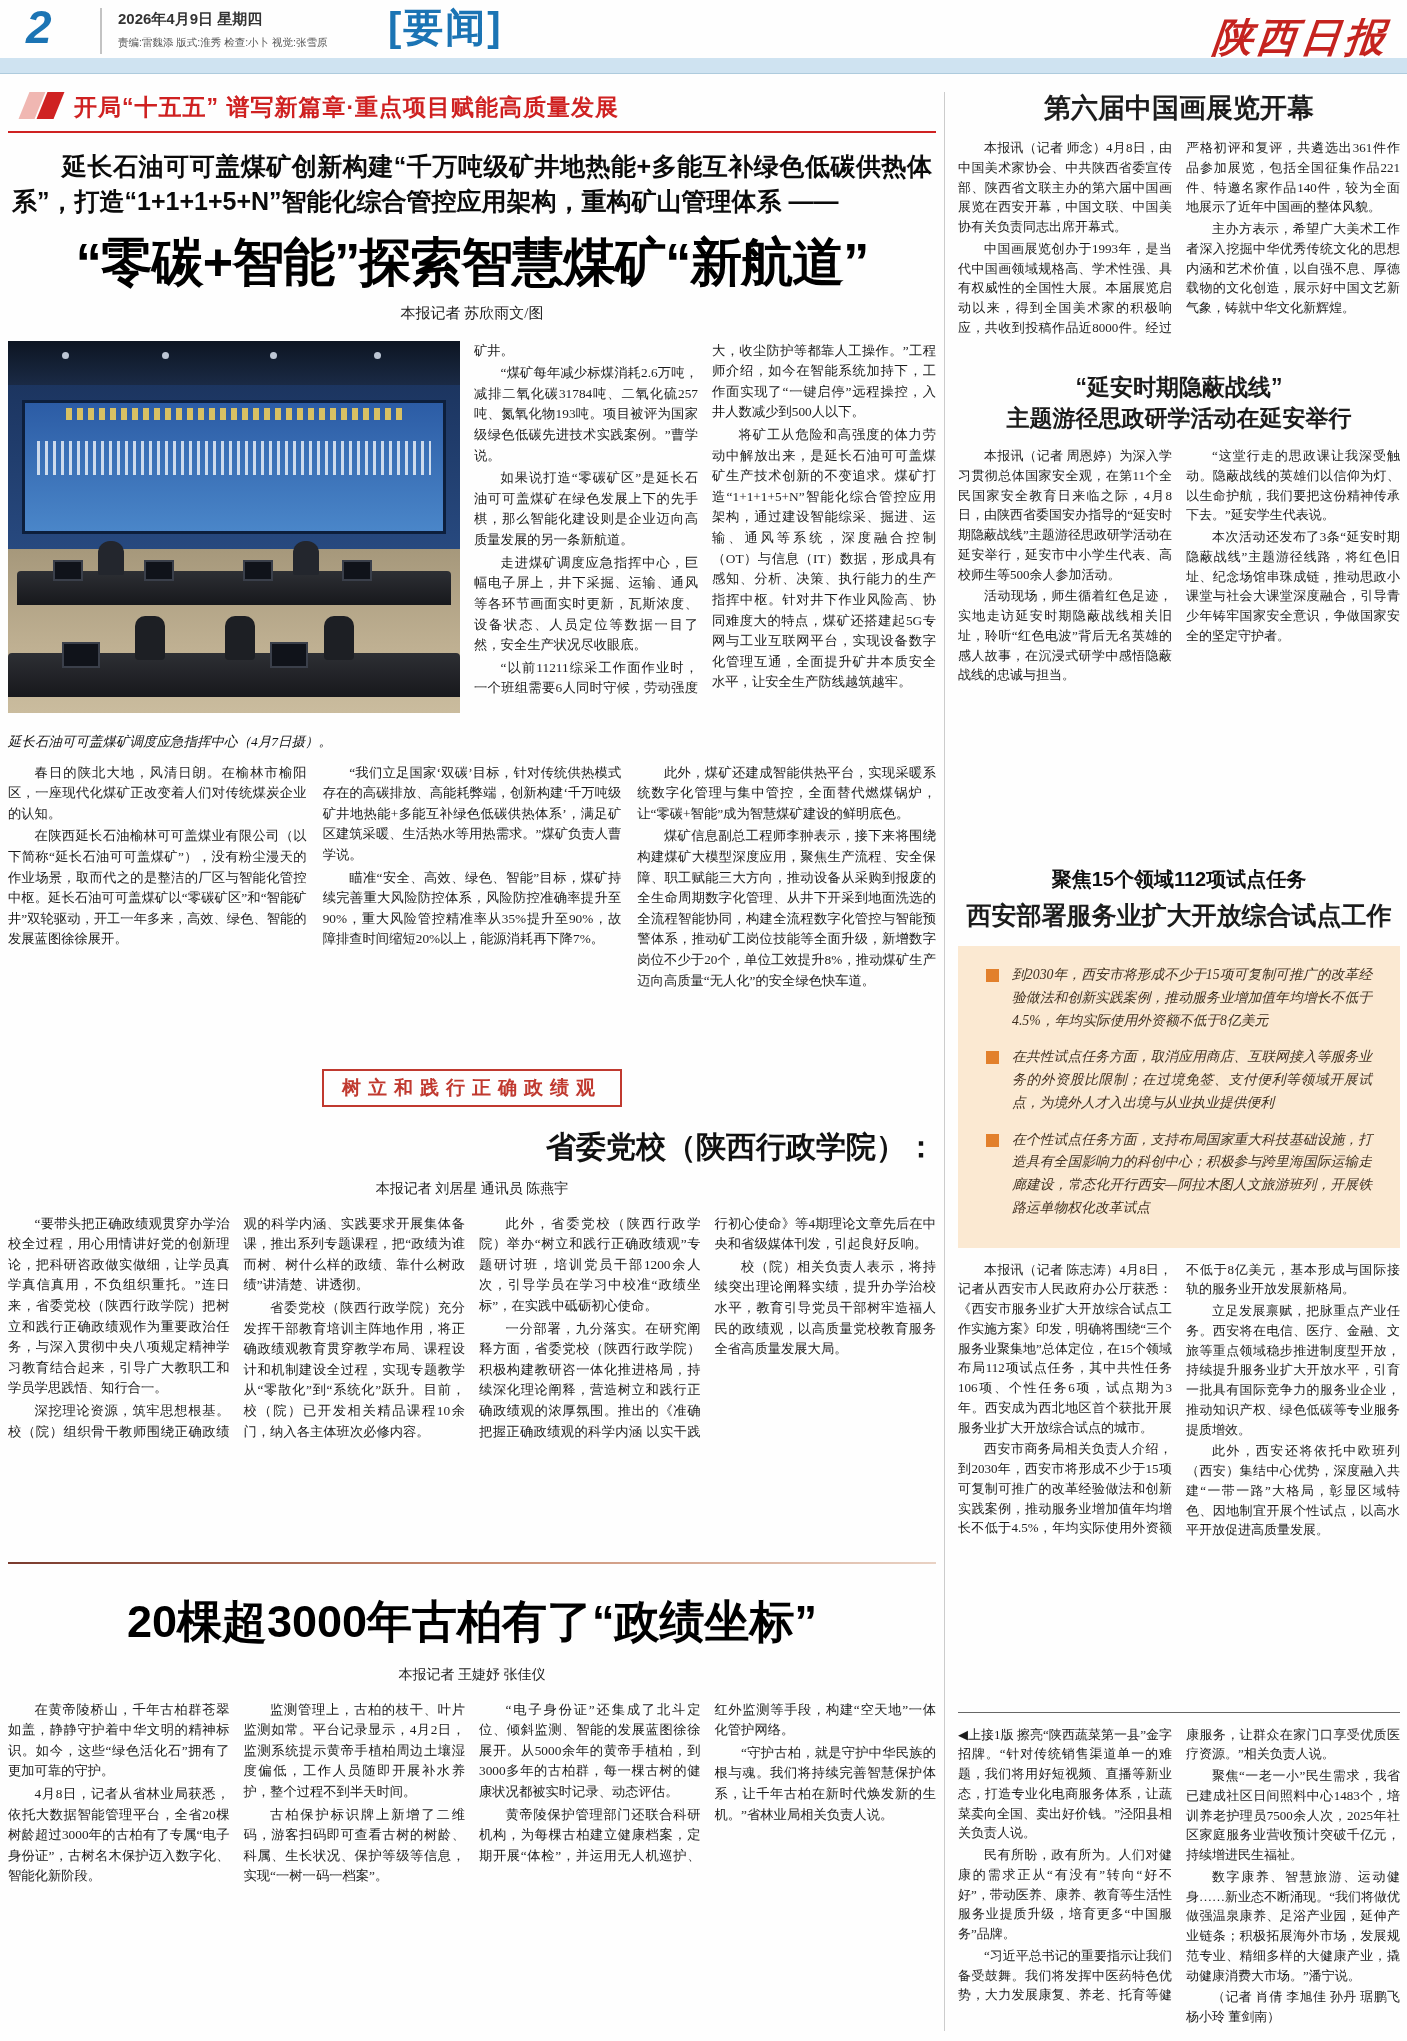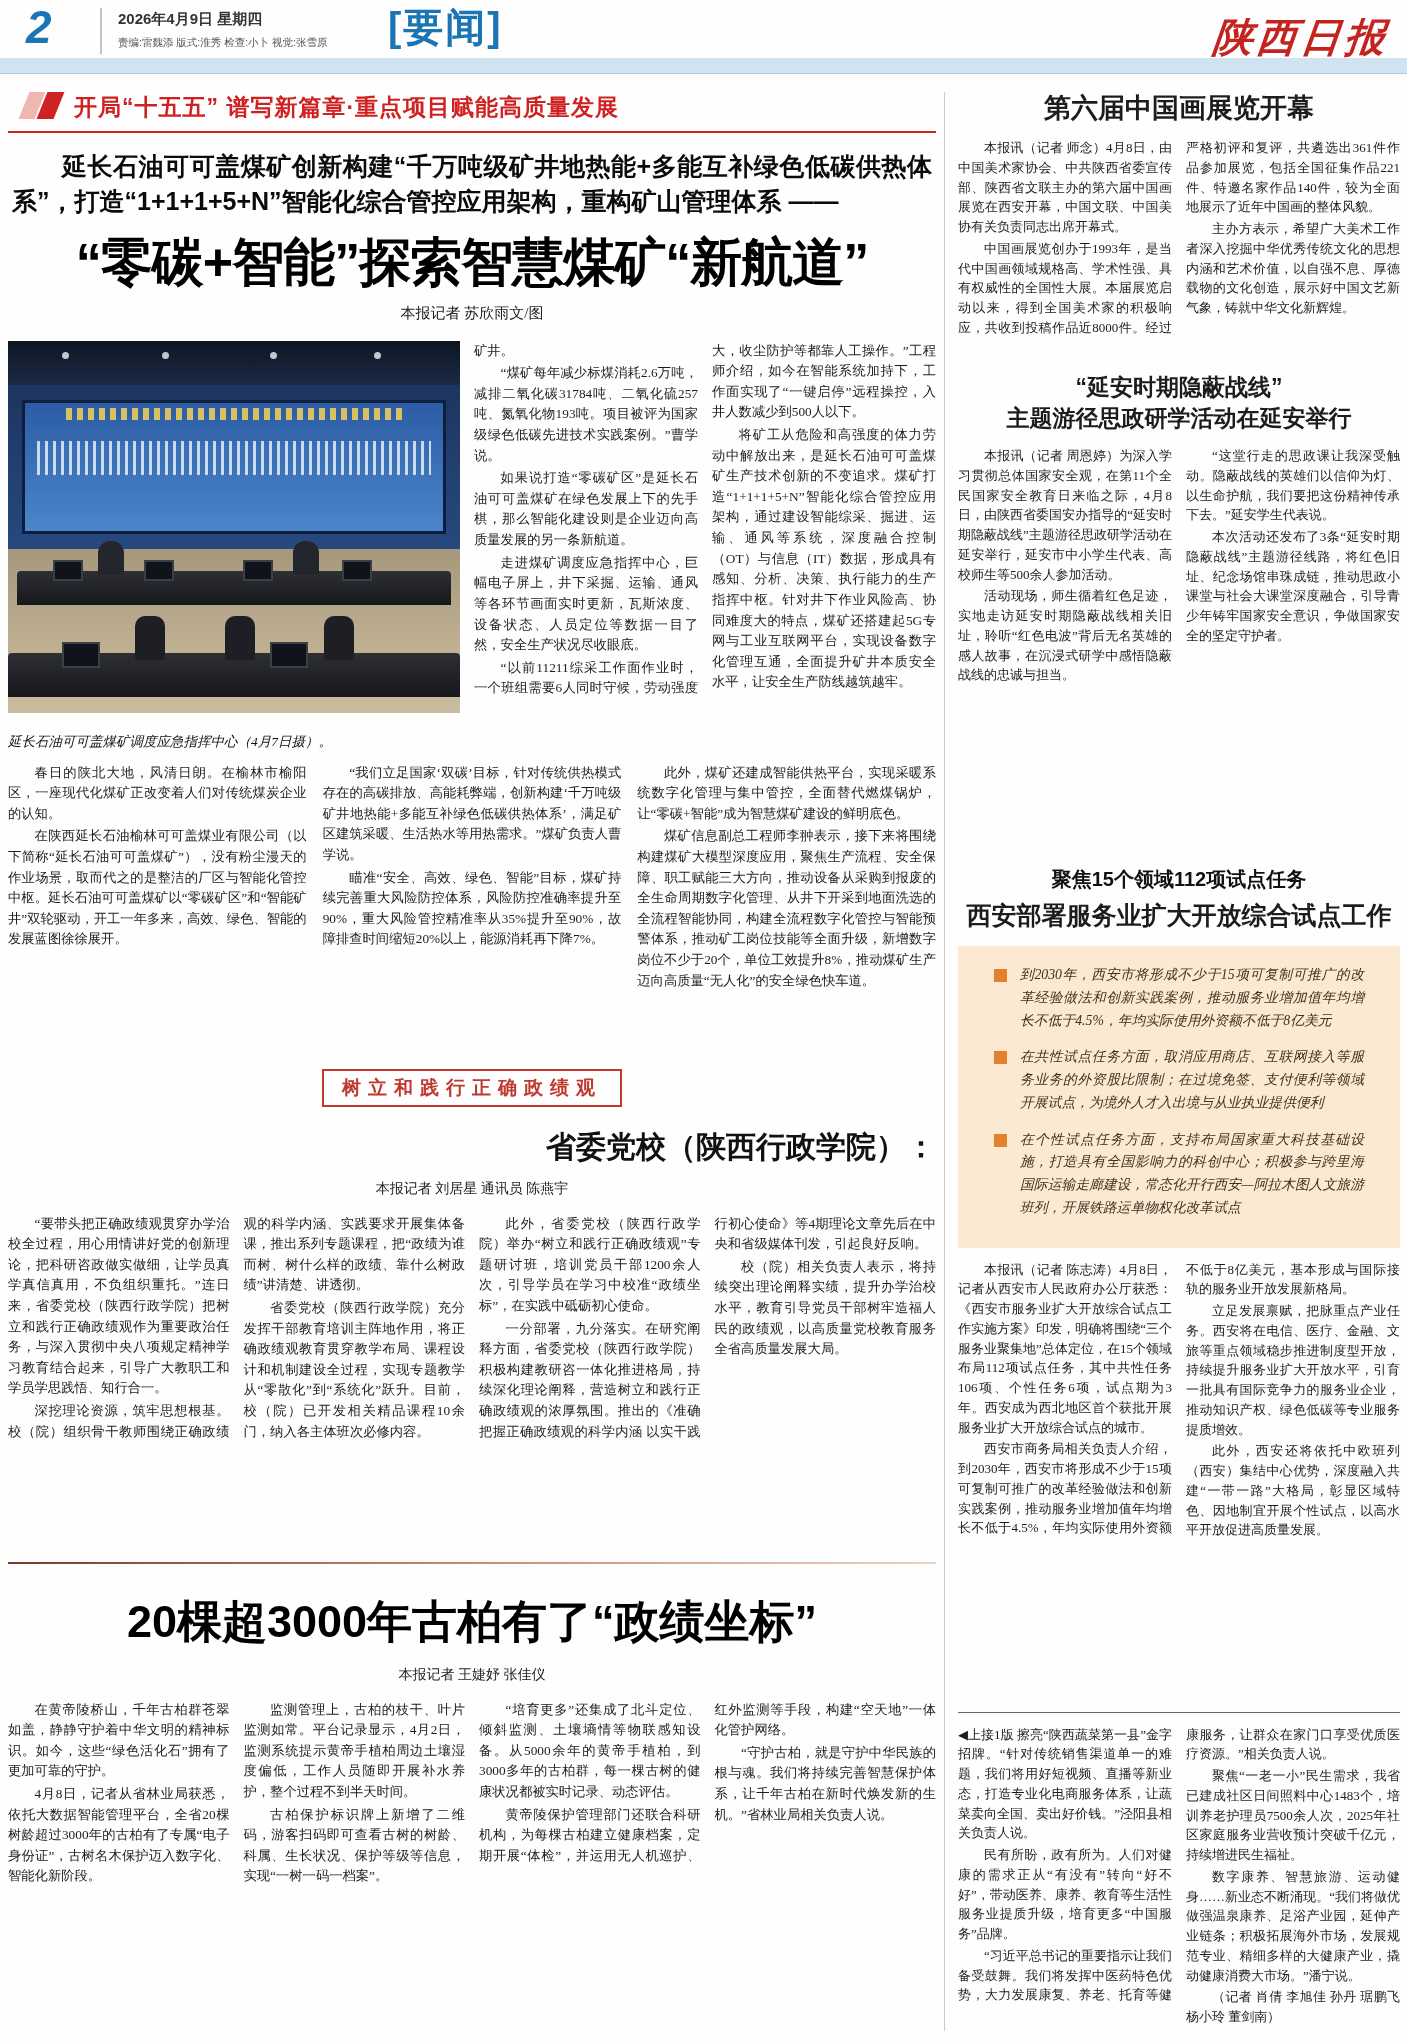--- a/index.html
+++ b/index.html
@@ -85,21 +85,21 @@
   .h-a1{height:214px;}
   .h-a2{height:400px;}
   .h-a3{height:438px;}
   .h-cont{height:372px;}
   .r-head2{margin-top:20px;text-align:center;font-family:"Liberation Sans","DejaVu Sans",sans-serif;
            font-size:23px;font-weight:900;line-height:1.35;}
   .r-kicker{margin-top:20px;text-align:center;font-family:"Liberation Sans","DejaVu Sans",sans-serif;
             font-size:20px;font-weight:bold;color:#111;}
   .r-head3{margin-top:6px;text-align:center;font-family:"Liberation Sans","DejaVu Sans",sans-serif;
            font-size:25px;font-weight:900;}
-  .obox{margin-top:14px;background:#fbe9d2;padding:18px 36px 14px;}
+  .obox{margin-top:14px;background:#fbe9d2;padding:18px 28px 14px;}
   .obox p{position:relative;margin:0 0 14px;padding-left:26px;font-size:13.8px;line-height:1.65;
           font-style:italic;color:#3f3020;text-align:justify;}
   .obox p::before{content:"";position:absolute;left:0;top:5px;width:13px;height:13px;background:#e2802c;}
   .r-hr{margin-top:14px;border-top:1px solid #666;}
   .cont-body p:first-child{text-indent:0;}
 </style>
 </head>
 <body>
 
 <div class="page">
@@ -199,21 +199,21 @@
 
     <div>
       <div class="gb-rule"></div>
       <div class="gb-head">20棵超3000年古柏有了“政绩坐标”</div>
       <div class="gb-byline">本报记者  王婕妤  张佳仪</div>
       <div class="gb-body flow">
           <p>在黄帝陵桥山，千年古柏群苍翠如盖，静静守护着中华文明的精神标识。如今，这些“绿色活化石”拥有了更加可靠的守护。</p>
           <p>4月8日，记者从省林业局获悉，依托大数据智能管理平台，全省20棵树龄超过3000年的古柏有了专属“电子身份证”，古树名木保护迈入数字化、智能化新阶段。</p>
           <p>监测管理上，古柏的枝干、叶片监测如常。平台记录显示，4月2日，监测系统提示黄帝手植柏周边土壤湿度偏低，工作人员随即开展补水养护，整个过程不到半天时间。</p>
           <p>古柏保护标识牌上新增了二维码，游客扫码即可查看古树的树龄、科属、生长状况、保护等级等信息，实现“一树一码一档案”。</p>
-          <p>“培育更多”还集成了北斗定位、倾斜监测、土壤墒情等物联感知设备。从5000余年的黄帝手植柏，到3000多年的古柏群，每一棵古树的健康状况都被实时记录、动态评估。</p>
+          <p>“电子身份证”还集成了北斗定位、倾斜监测、智能的发展蓝图徐徐展开。从5000余年的黄帝手植柏，到3000多年的古柏群，每一棵古树的健康状况都被实时记录、动态评估。</p>
           <p>黄帝陵保护管理部门还联合科研机构，为每棵古柏建立健康档案，定期开展“体检”，并运用无人机巡护、红外监测等手段，构建“空天地”一体化管护网络。</p>
           <p>“守护古柏，就是守护中华民族的根与魂。我们将持续完善智慧保护体系，让千年古柏在新时代焕发新的生机。”省林业局相关负责人说。</p>
         </div>
     </div>
   </div>
 
   <div class="vrule"></div>
 
   <div class="rightcol">
 

